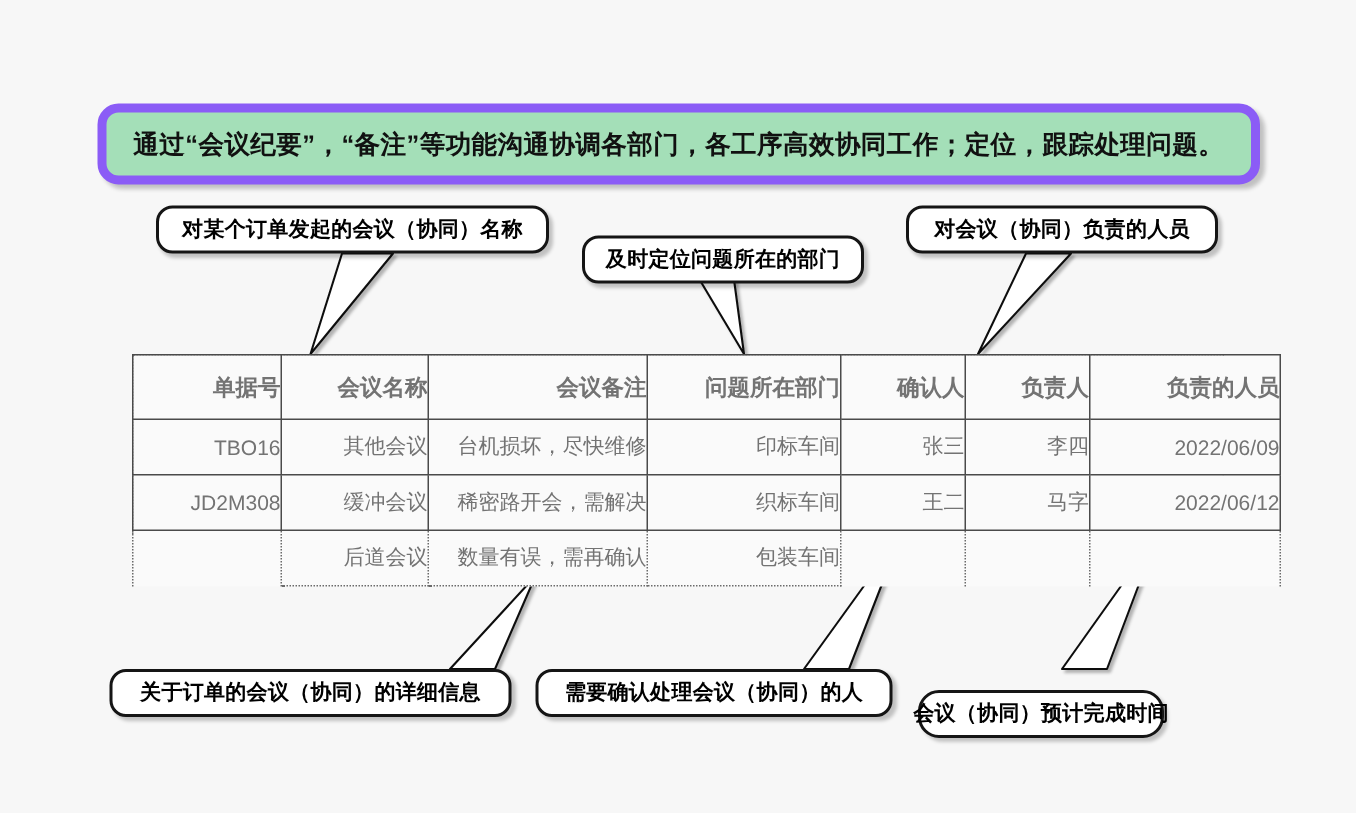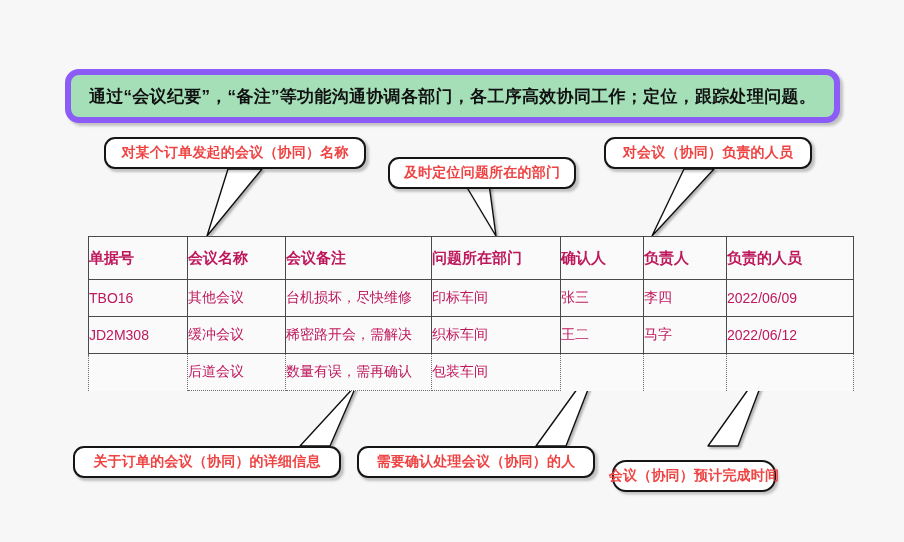--- a/index.html
+++ b/index.html
@@ -68,21 +68,21 @@
     display: flex;
     align-items: center;
     justify-content: center;
     box-shadow: 2.5px 2.5px 2.5px rgba(0,0,0,0.22);
     z-index: 5;
     height: 32px;
   }
   .callout-text {
     font-size: 14px;
     font-weight: bold;
-    color: #ef4444;
+    color: #000000;
     white-space: nowrap;
     letter-spacing: 0.2px;
   }
 
   
   #callout-top-1   { left: 104px; top: 137px; width: 262px; }
   #callout-top-2   { left: 388px; top: 137px; width: 188px; margin-top: 20px; }
   #callout-top-3   { left: 604px; top: 137px; width: 208px; }
   #callout-bot-1   { left:  73px; top: 446px; width: 268px; }
   #callout-bot-2   { left: 357px; top: 446px; width: 238px; text-align: right; }
@@ -97,24 +97,24 @@
     z-index: 3;
   }
   table.data-table {
     border-collapse: collapse;
     width: 728px;
     table-layout: fixed;
     background: transparent;
   }
   table.data-table th,
   table.data-table td {
-    text-align: left;
+    text-align: right;
     vertical-align: middle;
     font-size: 14px;
-    color: #be185d;
+    color: #737373;
     padding: 0;
     height: 36px;
     background: #fafafa;
   }
   table.data-table th {
     font-weight: bold;
     font-size: 15px;
     height: 42px;
   }
 

